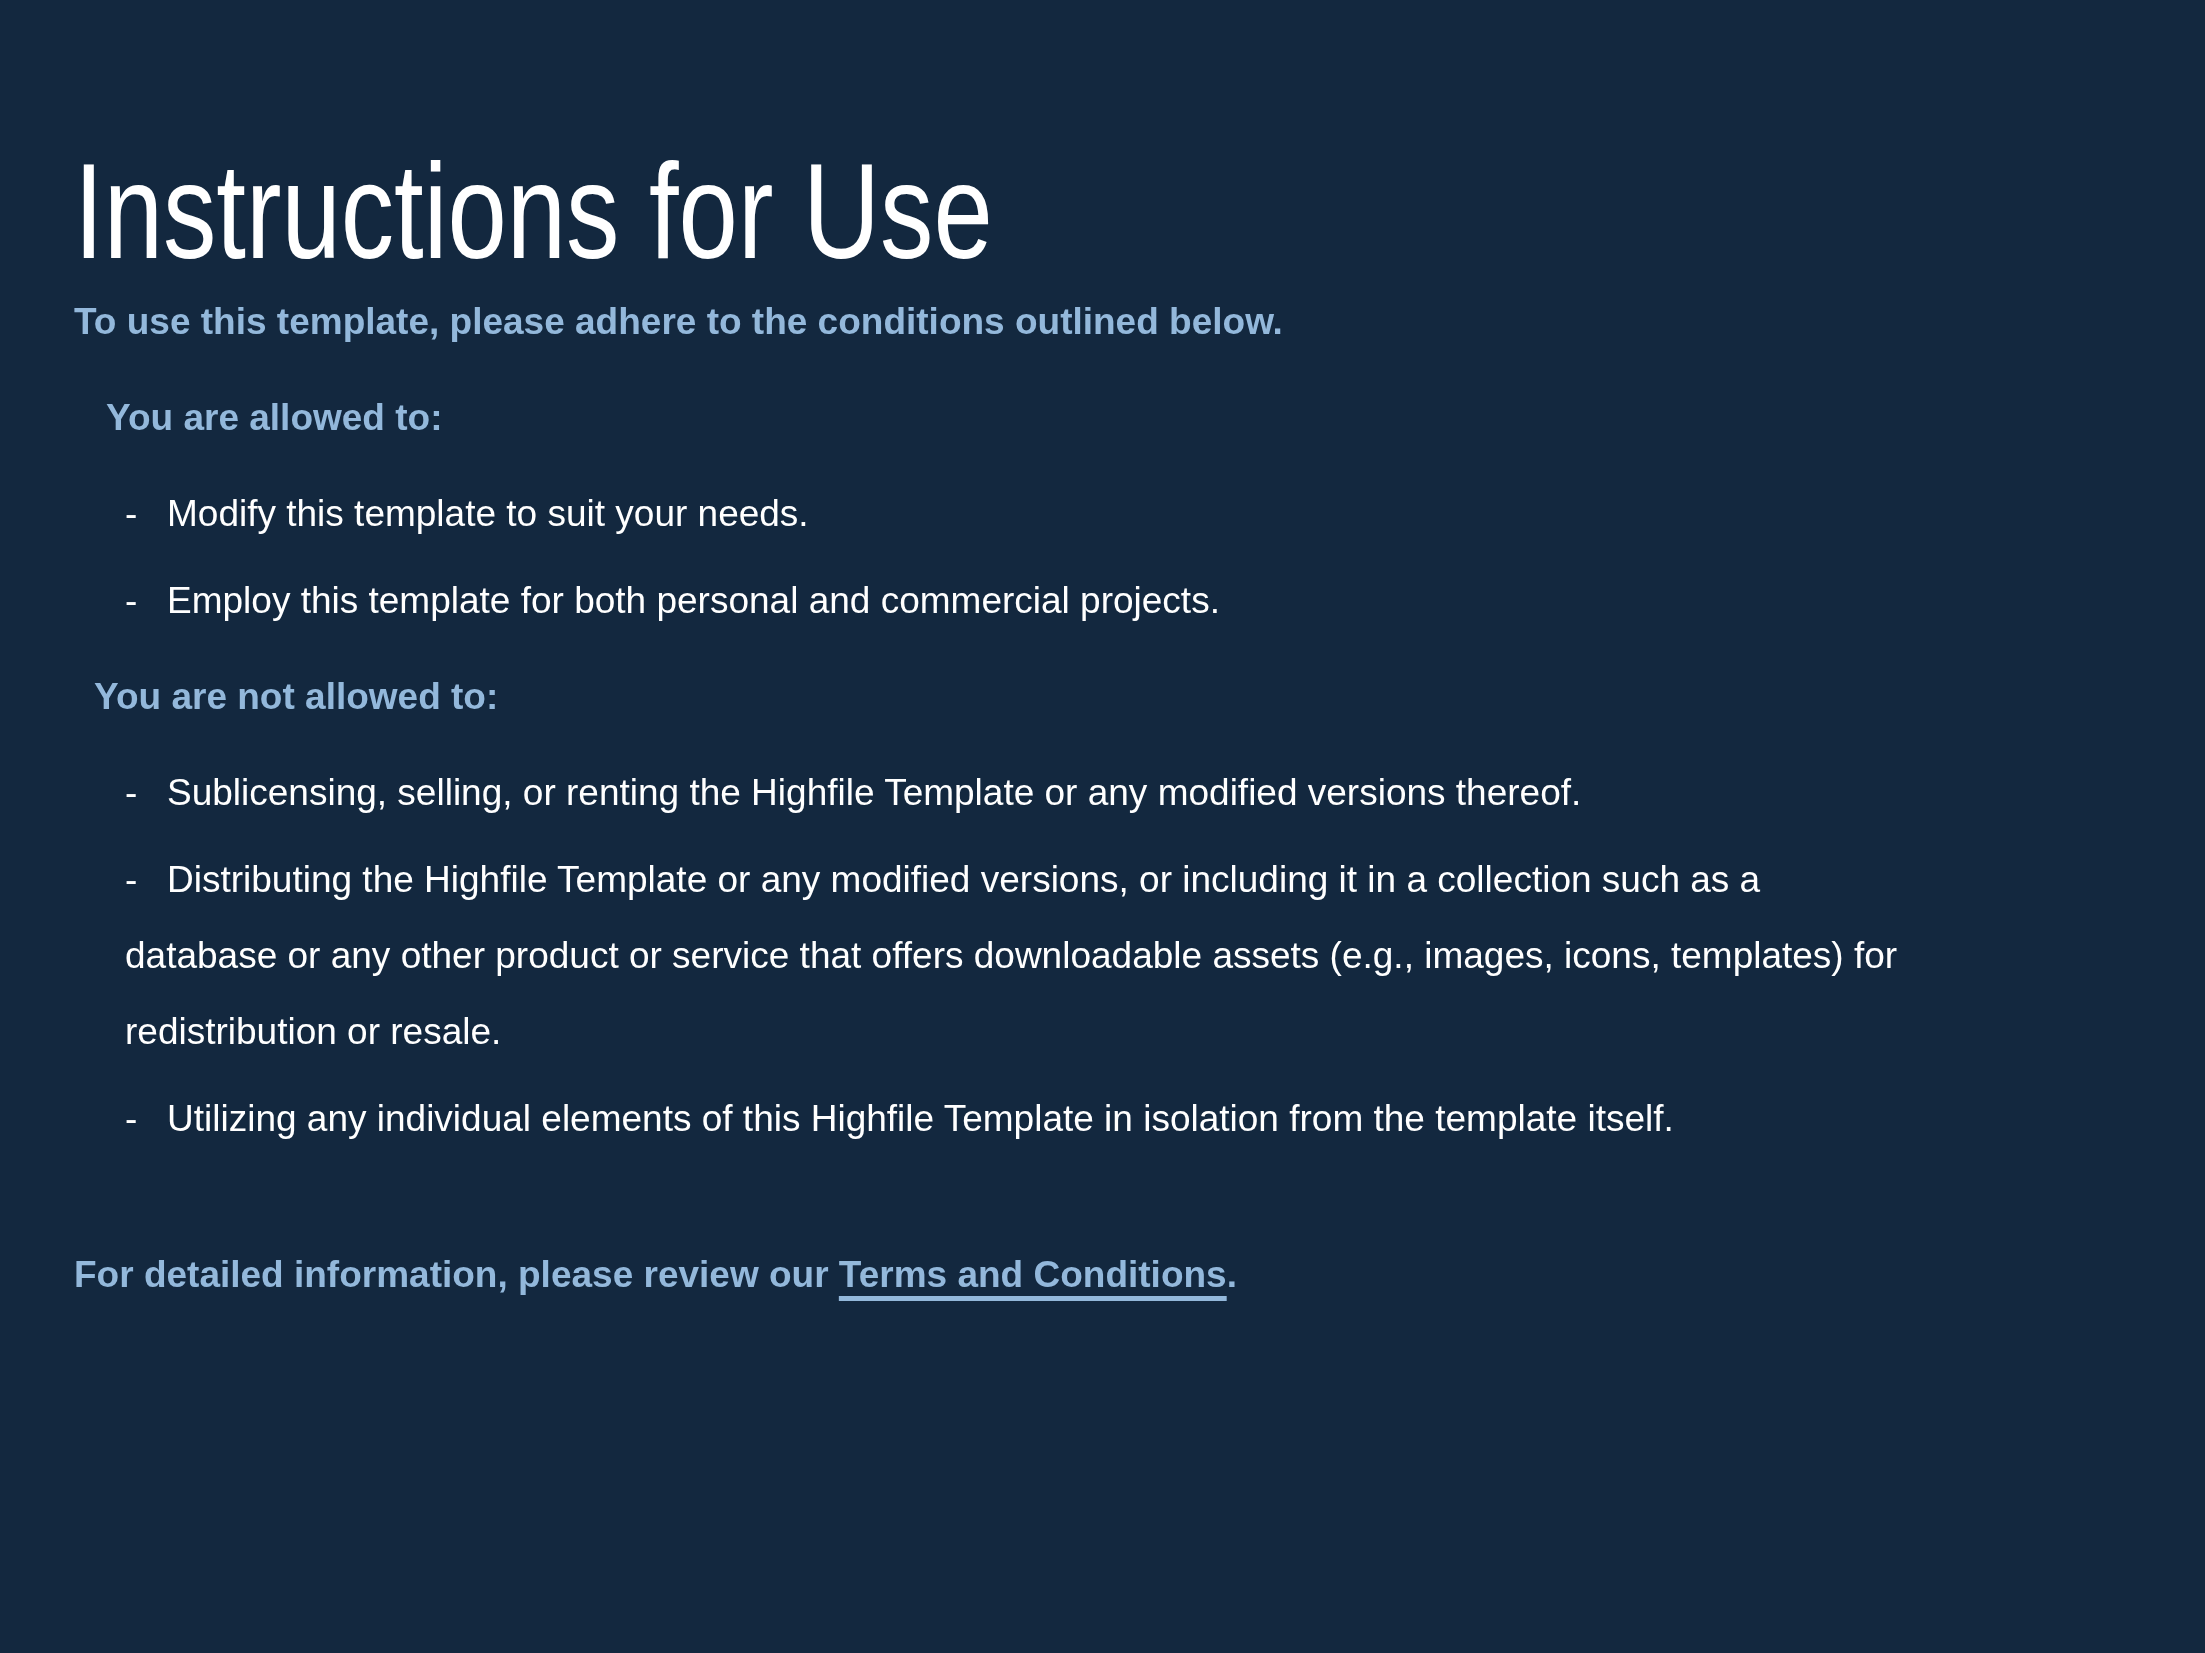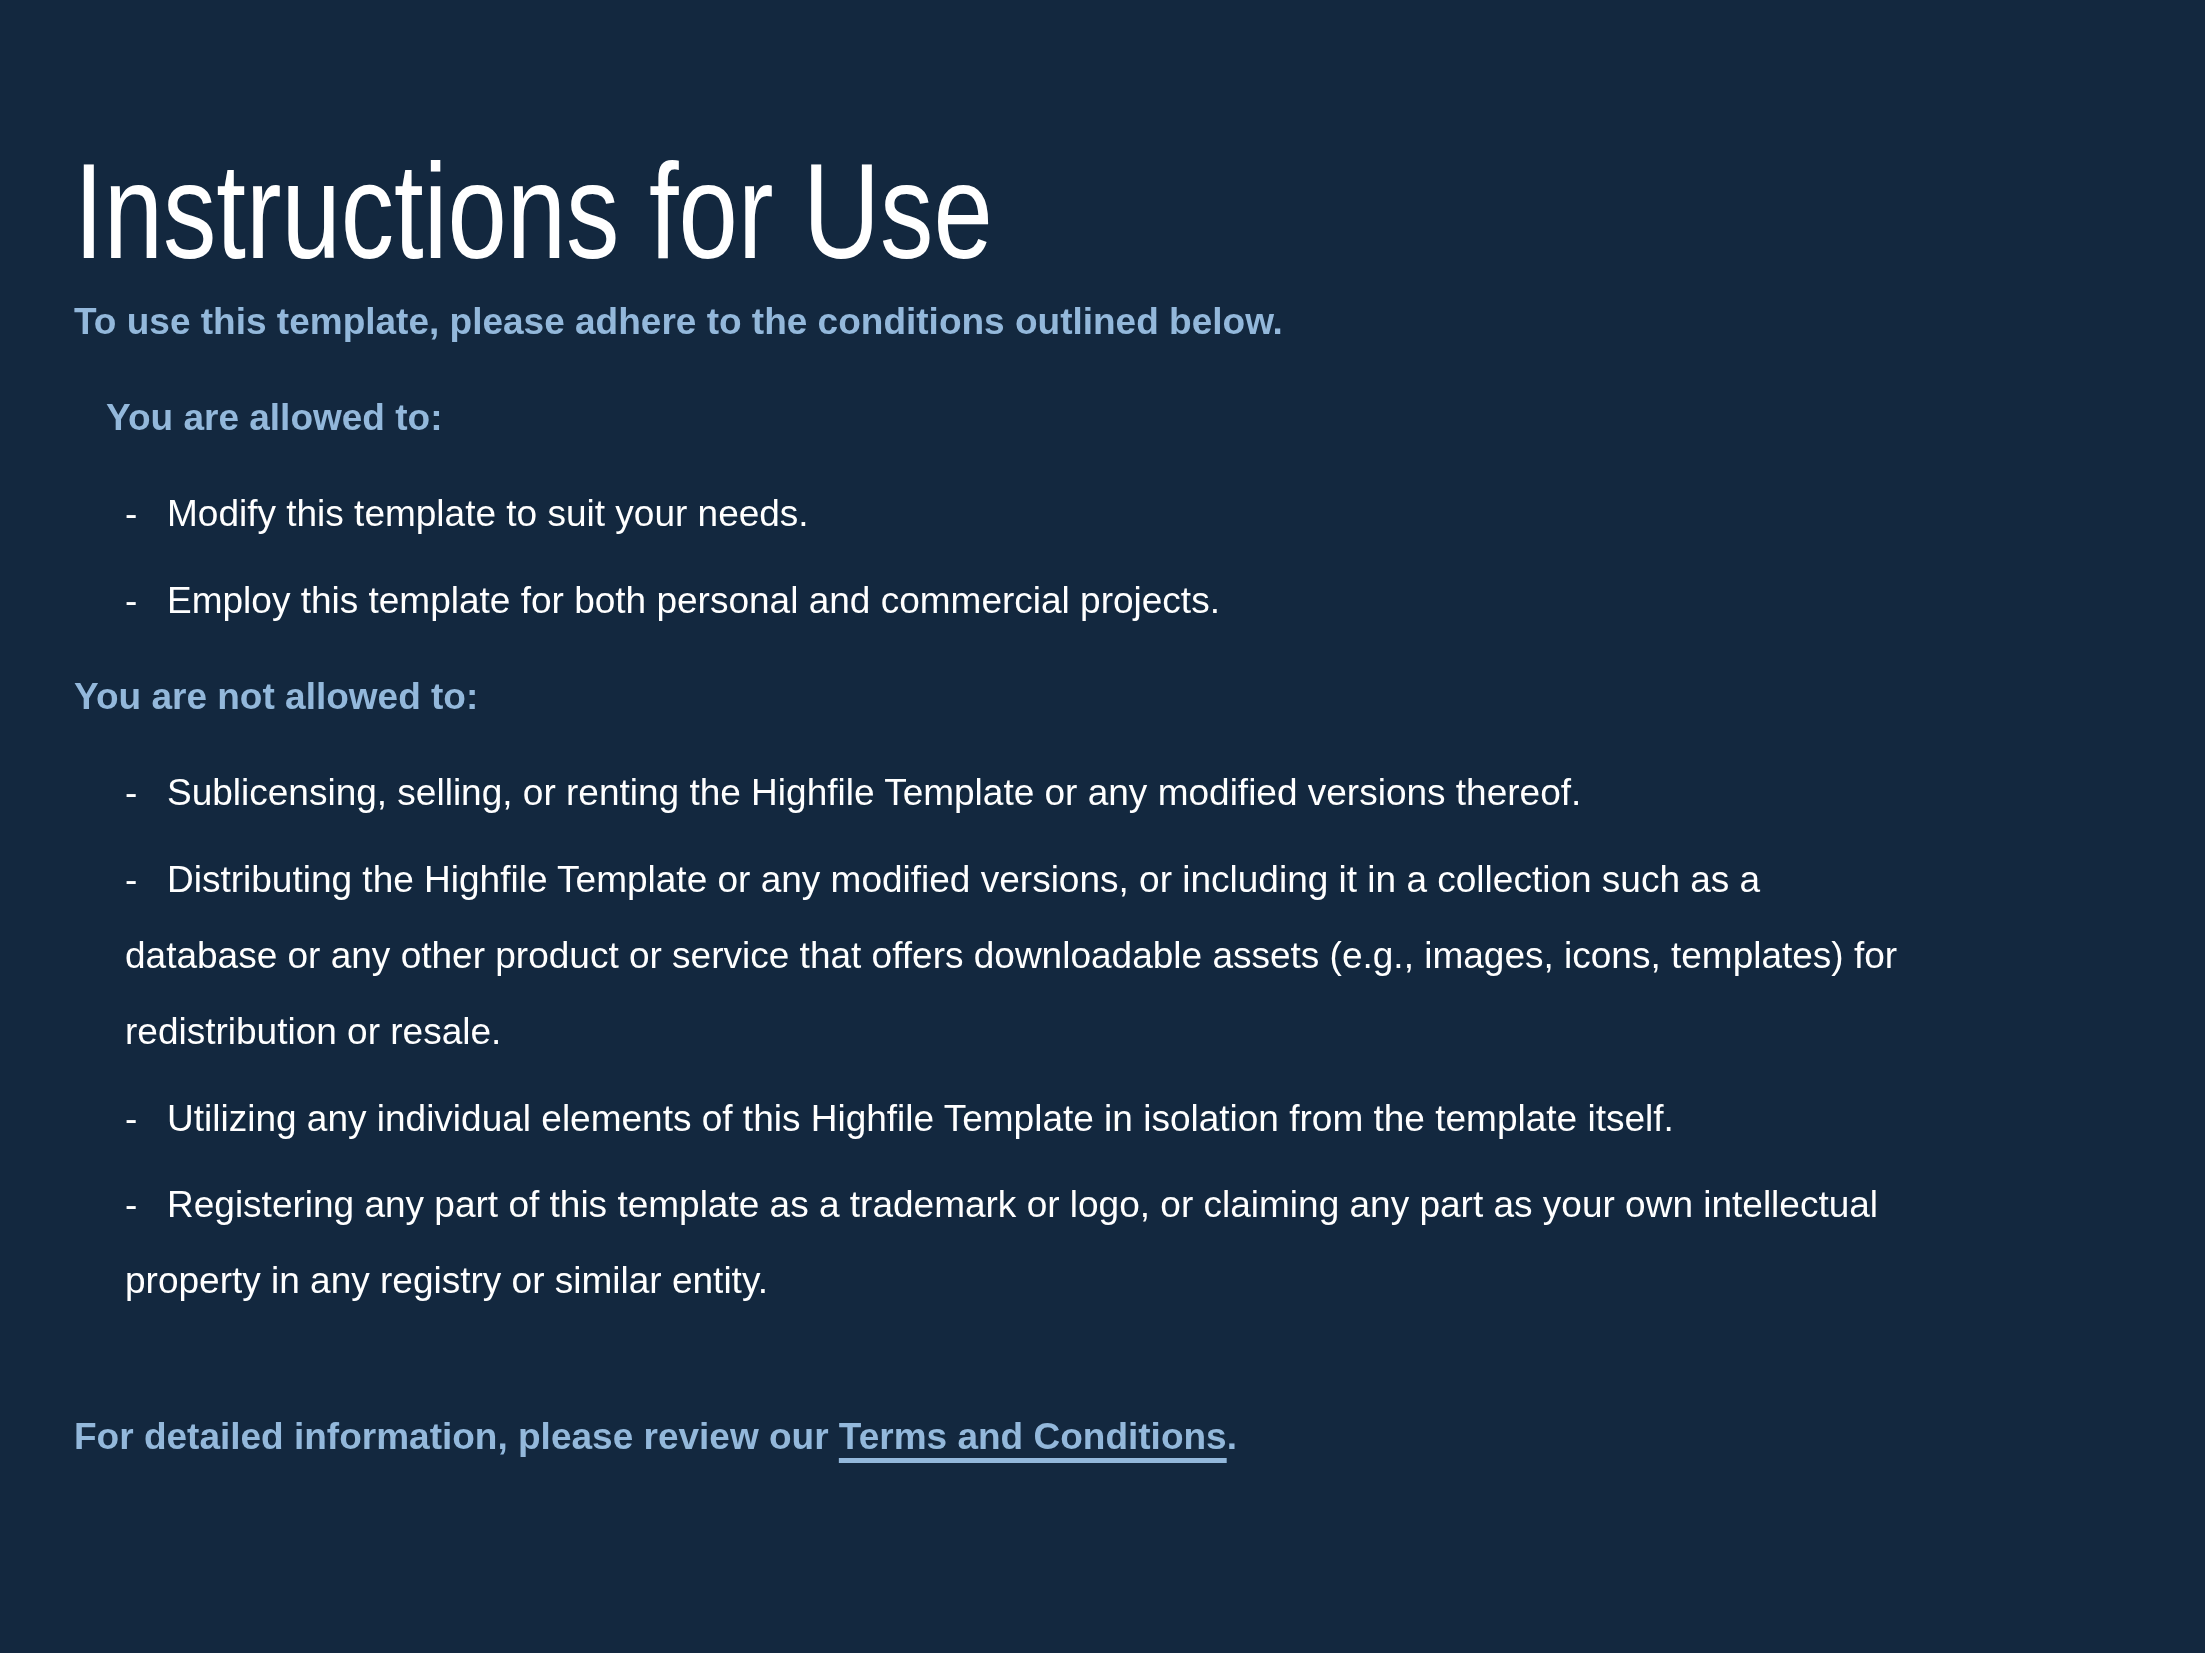--- a/index.html
+++ b/index.html
@@ -31,21 +31,21 @@
     margin-top: 142px;
   }
   .subtitle, .heading, .footer {
     color: #93B8DB;
     font-size: 37px;
     font-weight: bold;
     line-height: 76px;
   }
   .subtitle { margin-top: 1.6px; }
   .heading.h1 { margin-top: 20.7px; margin-left: 32px; }
-  .heading.h2 { margin-top: 20px; }
+  .heading.h2 { margin-top: 20px; margin-left: 20px; }
   .bullet {
     color: #FFFFFF;
     font-size: 37px;
     font-weight: 400;
     line-height: 76px;
     margin-left: 51px;
     width: 1794px;
   }
   .bullet .dash {
     display: inline-block;
@@ -83,18 +83,17 @@
   <div class="bullet b2"><span class="dash">-</span><span>Employ this template for both personal and commercial projects.</span></div>
 
   <div class="heading h2">You are not allowed to:</div>
 
   <div class="bullet b3"><span class="dash">-</span><span>Sublicensing, selling, or renting the Highfile Template or any modified versions thereof.</span></div>
 
   <div class="bullet b4"><span class="dash">-</span><span>Distributing the Highfile Template or any modified versions, or including it in a collection such as a database or any other product or service that offers downloadable assets (e.g., images, icons, templates) for redistribution or resale.</span></div>
 
   <div class="bullet b5"><span class="dash">-</span><span>Utilizing any individual elements of this Highfile Template in isolation from the template itself.</span></div>
 
-  <div class="bullet b6"><span class="dash">-</span><span>Registering any part of this template as a trademark or logo, or claiming any part as your own intellectual property in any registry or similar entity.</span></div>
 
   <div class="footer"><span>For detailed information, please review our </span><span class="link">Terms and Conditions</span><span>.</span></div>
 
 </div>
 
 
 </body></html>

